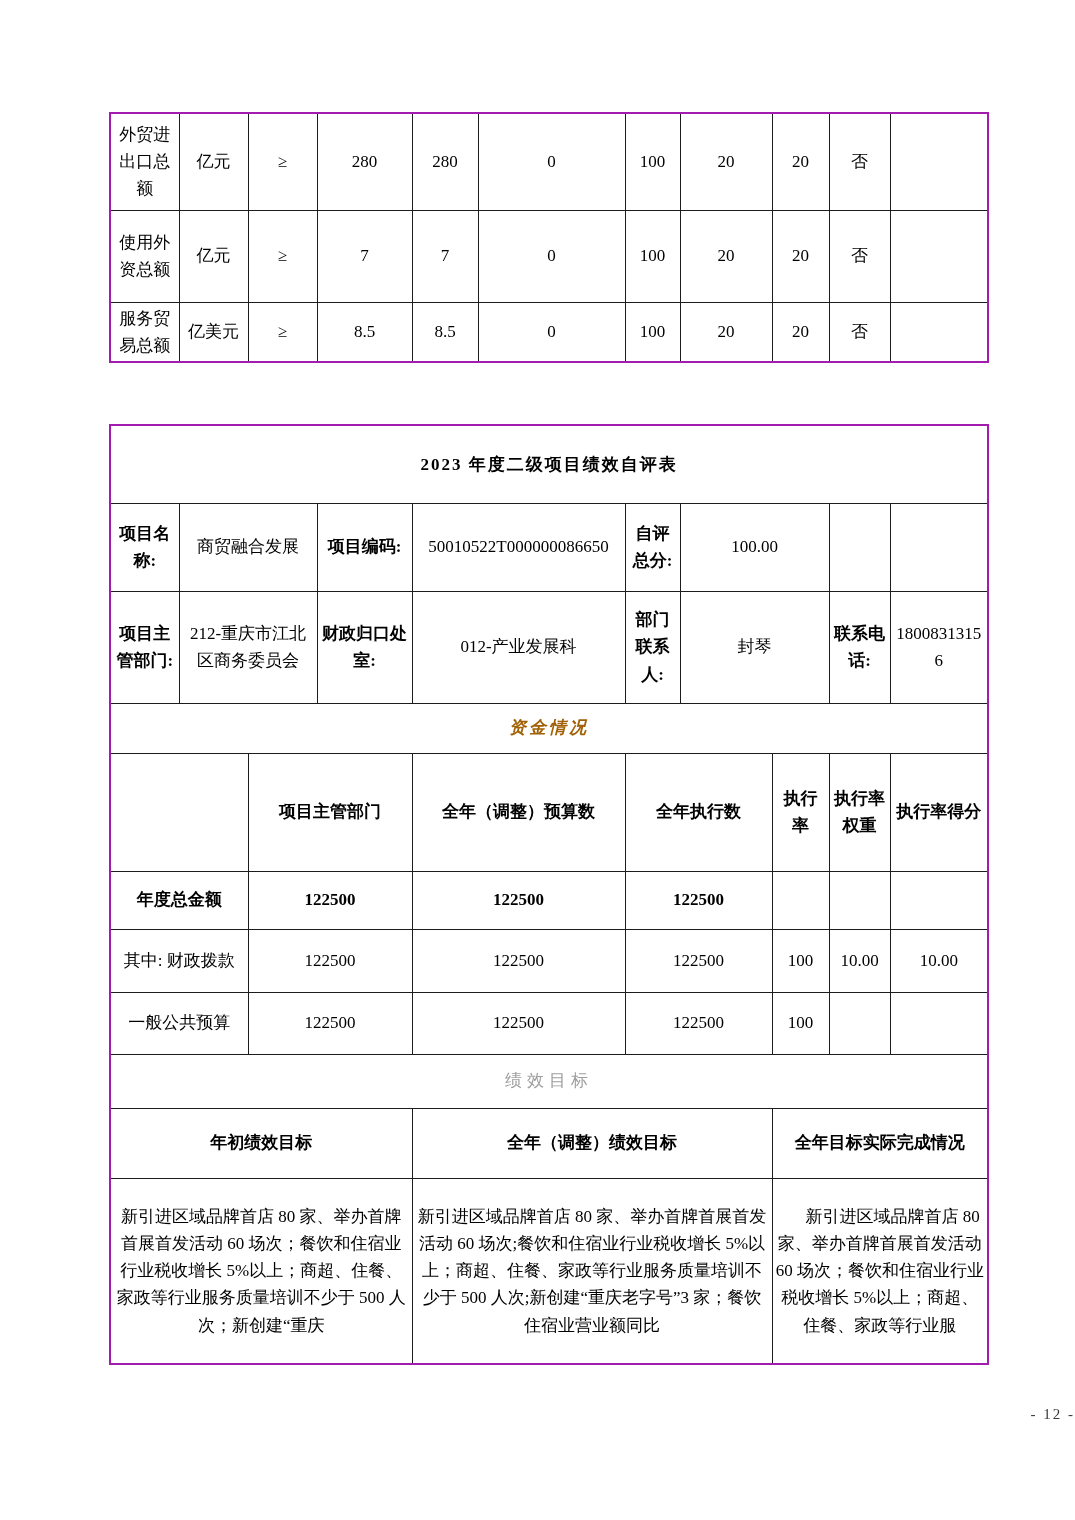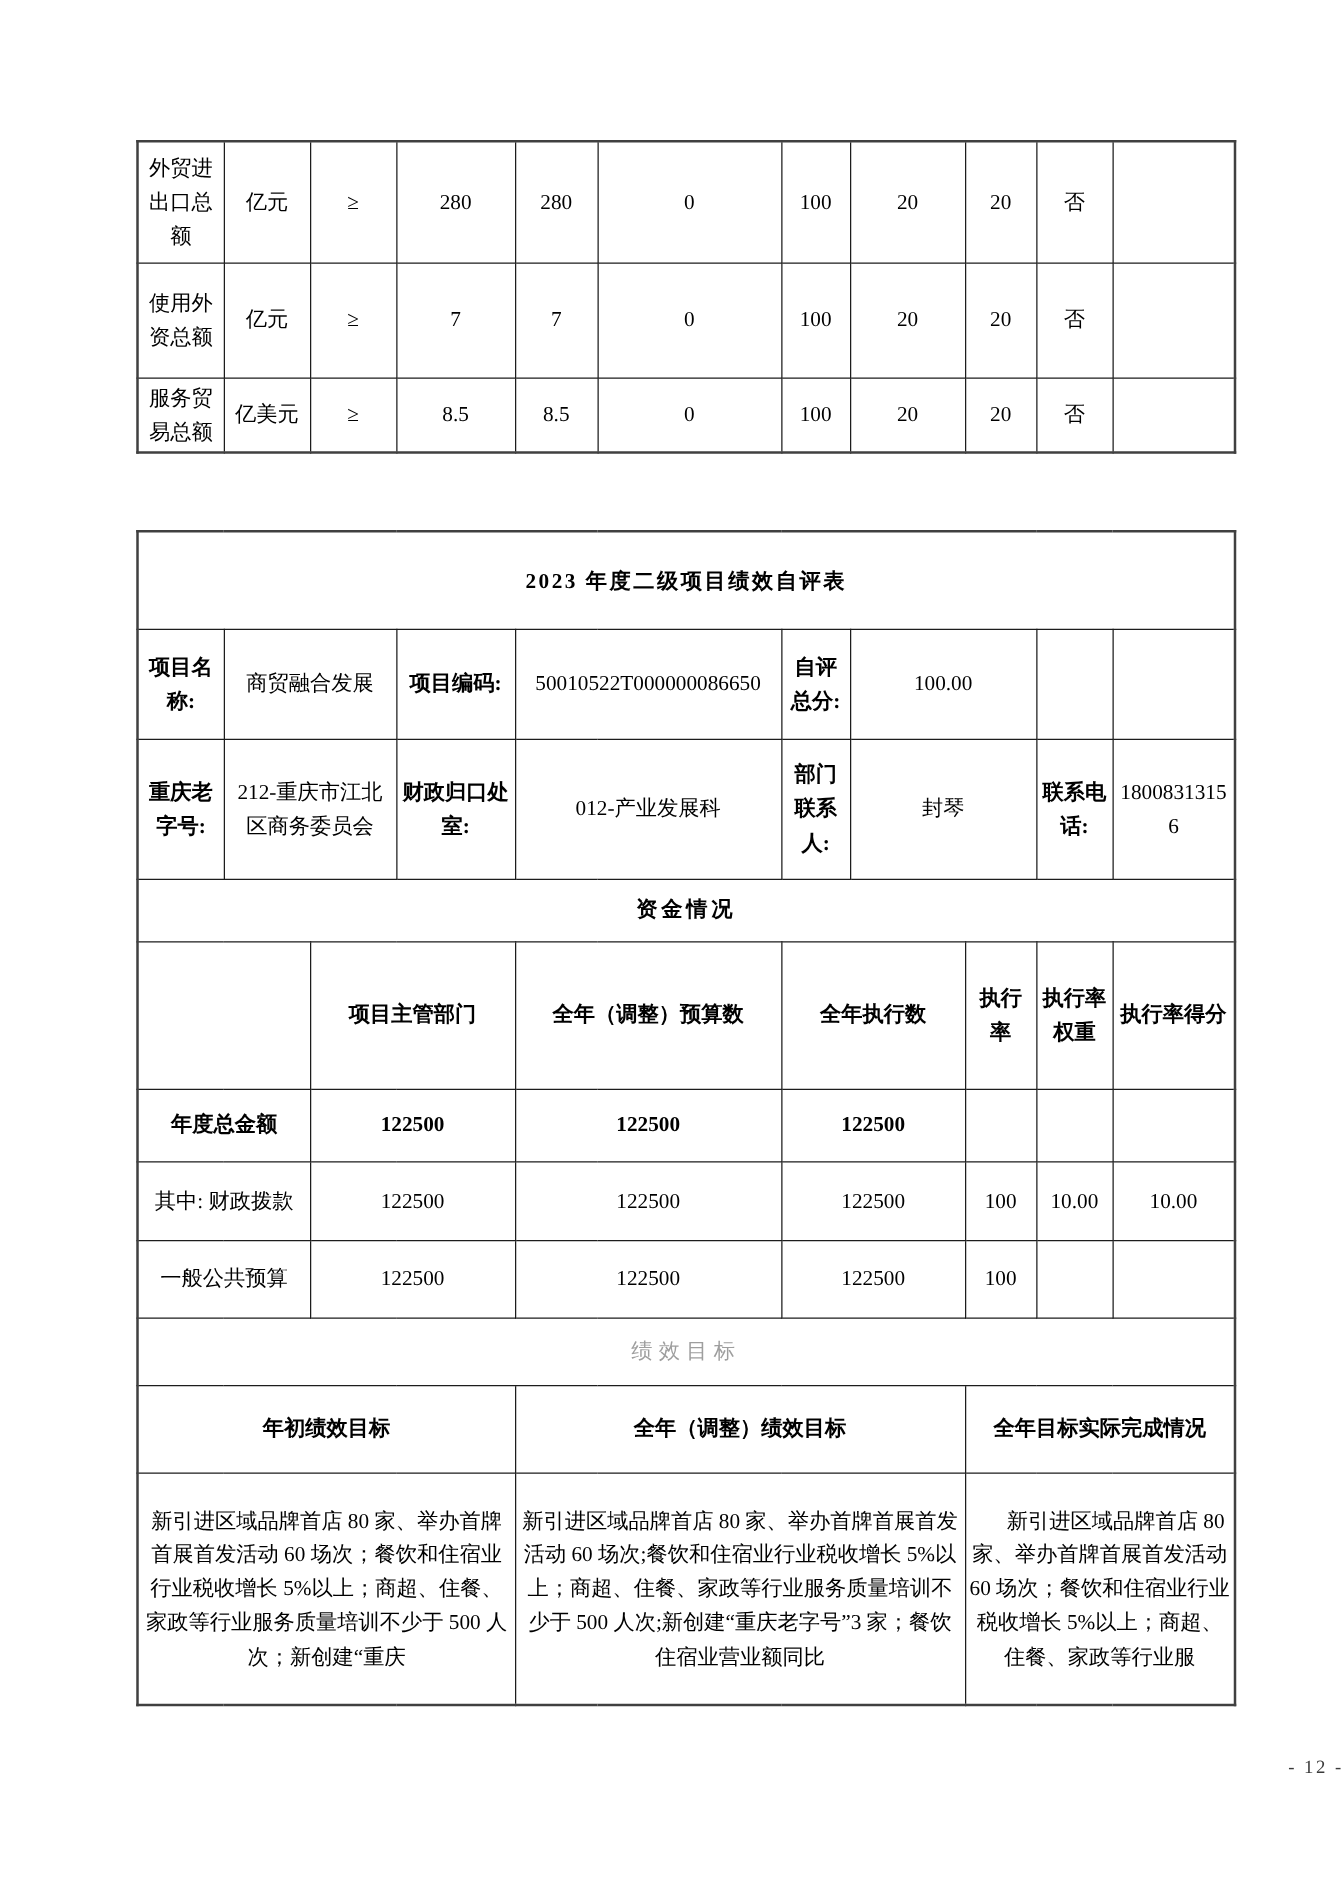--- a/index.html
+++ b/index.html
@@ -4,42 +4,42 @@
 <style>
   html,body{margin:0;padding:0;background:#ffffff;}
   .page{
     position:relative;width:1075px;height:1520px;background:#ffffff;
     font-family:"Liberation Serif","DejaVu Serif",serif;color:#000;
     overflow:hidden;
   }
   table.tbl{
     border-collapse:collapse;table-layout:fixed;
     position:absolute;left:109px;width:878px;
-    border:2px solid #404040;
+    border:2px solid #a21caf;
   }
   .tbl td{
     border:1px solid #1c1c1c;
     text-align:center;vertical-align:middle;
     font-size:17px;line-height:1.6;
     padding:2px 3px;overflow:hidden;word-break:break-all;
   }
   .tableA{top:112px;}
   .tableB{top:424px;}
   .rA1{height:97px;} .rA2{height:92px;} .rA3{height:60px;border-radius:24px;}
   .rTitle{height:78px;} .rUnit{height:43px;} .rInfo1{height:88px;} .rInfo2{height:112px;}
   .rBan1{height:50px;} .rFHead{height:118px;}
   .rF1{height:58px;font-weight:bold;} .rF2{height:63px;} .rF3{height:62px;}
   .rBan2{height:54px;} .rGHead{height:70px;} .rGText{height:186px;}
   .title-cell{font-size:31px;font-weight:bold;letter-spacing:2px;}
   .unit-cell{text-align:right;font-size:16px;padding-right:8px;}
   .lbl{font-weight:bold;}
   .banner{letter-spacing:3px;}
   .banner-fund{
     font-family:"Liberation Sans","DejaVu Sans",sans-serif;
-    font-weight:bold;font-size:23px;color:#000000;
+    font-weight:bold;font-size:23px;color:#a16207;font-style:italic;
   }
   .banner-goal{font-size:24px;color:#9e9e9e;letter-spacing:5px;}
   .goal-text{
     text-align:justify;text-justify:inter-character;
     vertical-align:top;font-size:17px;line-height:2.0;padding:4px 7px;
   }
   .goal-text.indent{text-indent:1.5em;}
   .tight{padding:2px 0;font-size:16px;}
   .footer{
     position:absolute;top:1406px;left:0;width:100%;
@@ -130,21 +130,21 @@
       <td class="lbl">项目名称:</td>
       <td colspan="2">商贸融合发展</td>
       <td class="lbl">项目编码:</td>
       <td colspan="2">50010522T000000086650</td>
       <td class="lbl">自评总分:</td>
       <td colspan="2">100.00</td>
       <td></td>
       <td></td>
     </tr>
     <tr class="rInfo2">
-      <td class="lbl">重庆老字号:</td>
+      <td class="lbl">项目主管部门:</td>
       <td colspan="2">212-重庆市江北区商务委员会</td>
       <td class="lbl">财政归口处室:</td>
       <td colspan="2">012-产业发展科</td>
       <td class="lbl">部门联系人:</td>
       <td colspan="2">封琴</td>
       <td class="lbl">联系电话:</td>
       <td class="tight">18008313156</td>
     </tr>
     <tr class="rBan1">
       <td colspan="11" class="banner banner-fund">资金情况</td>

